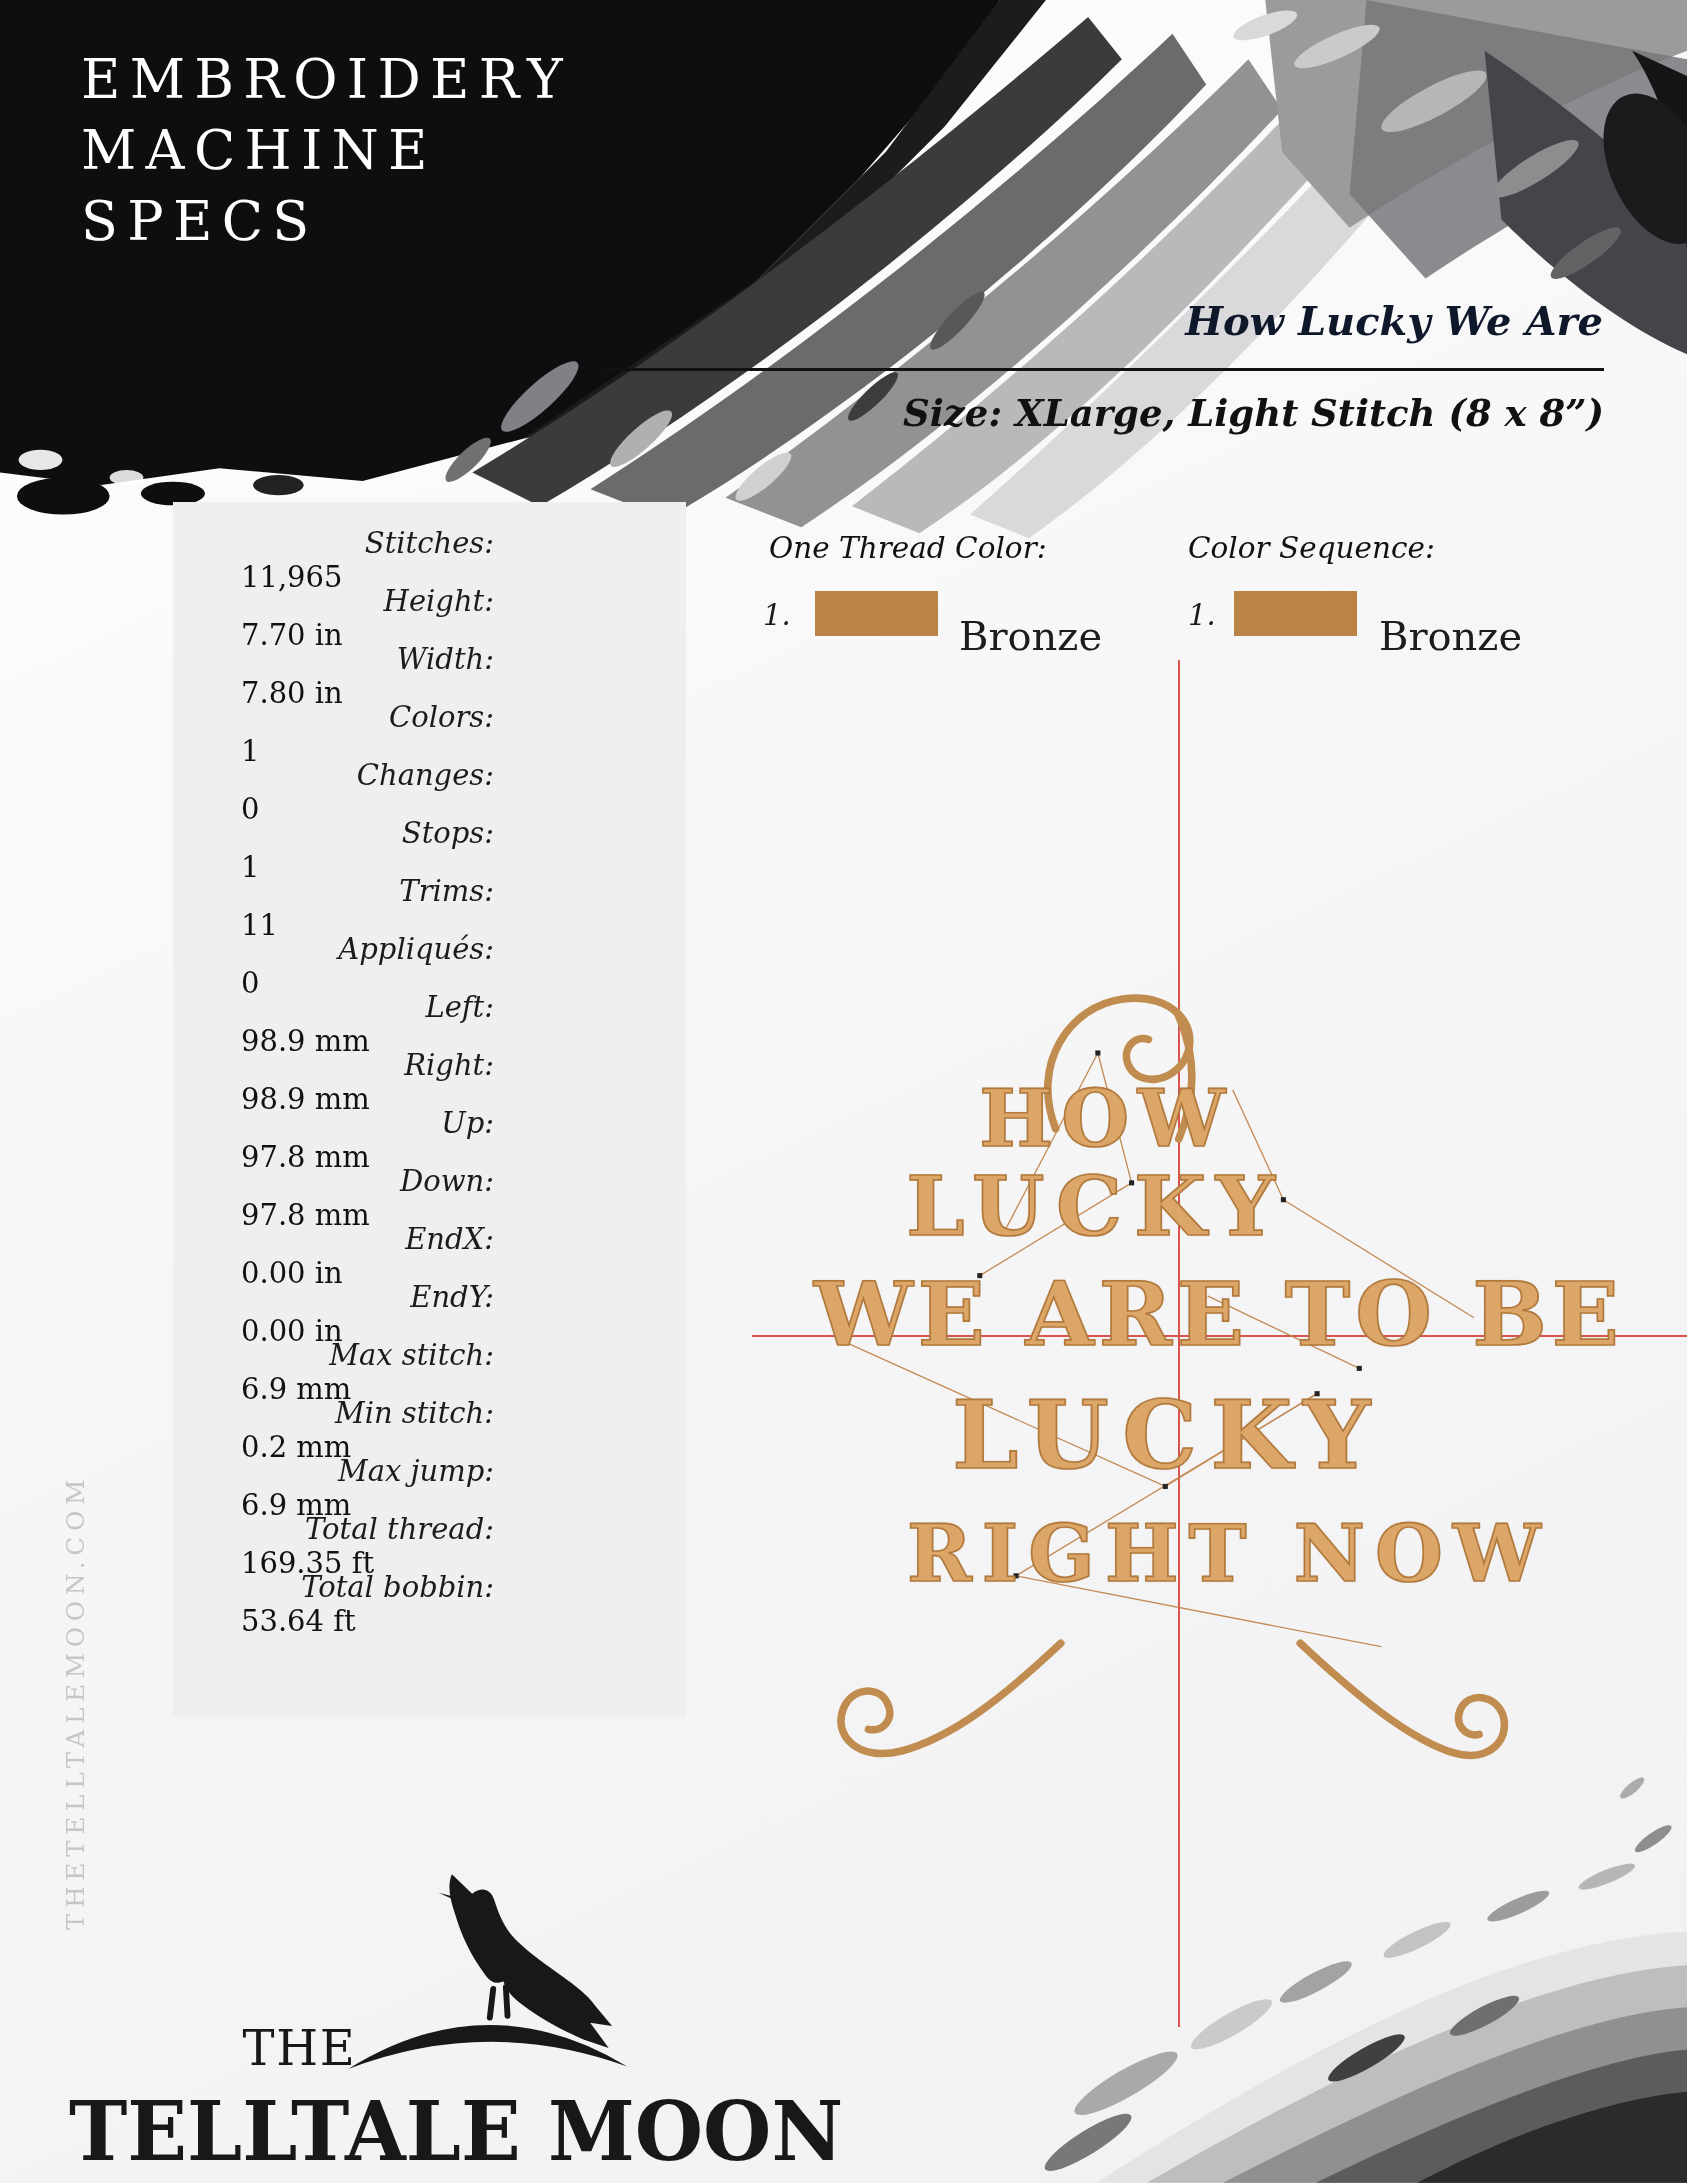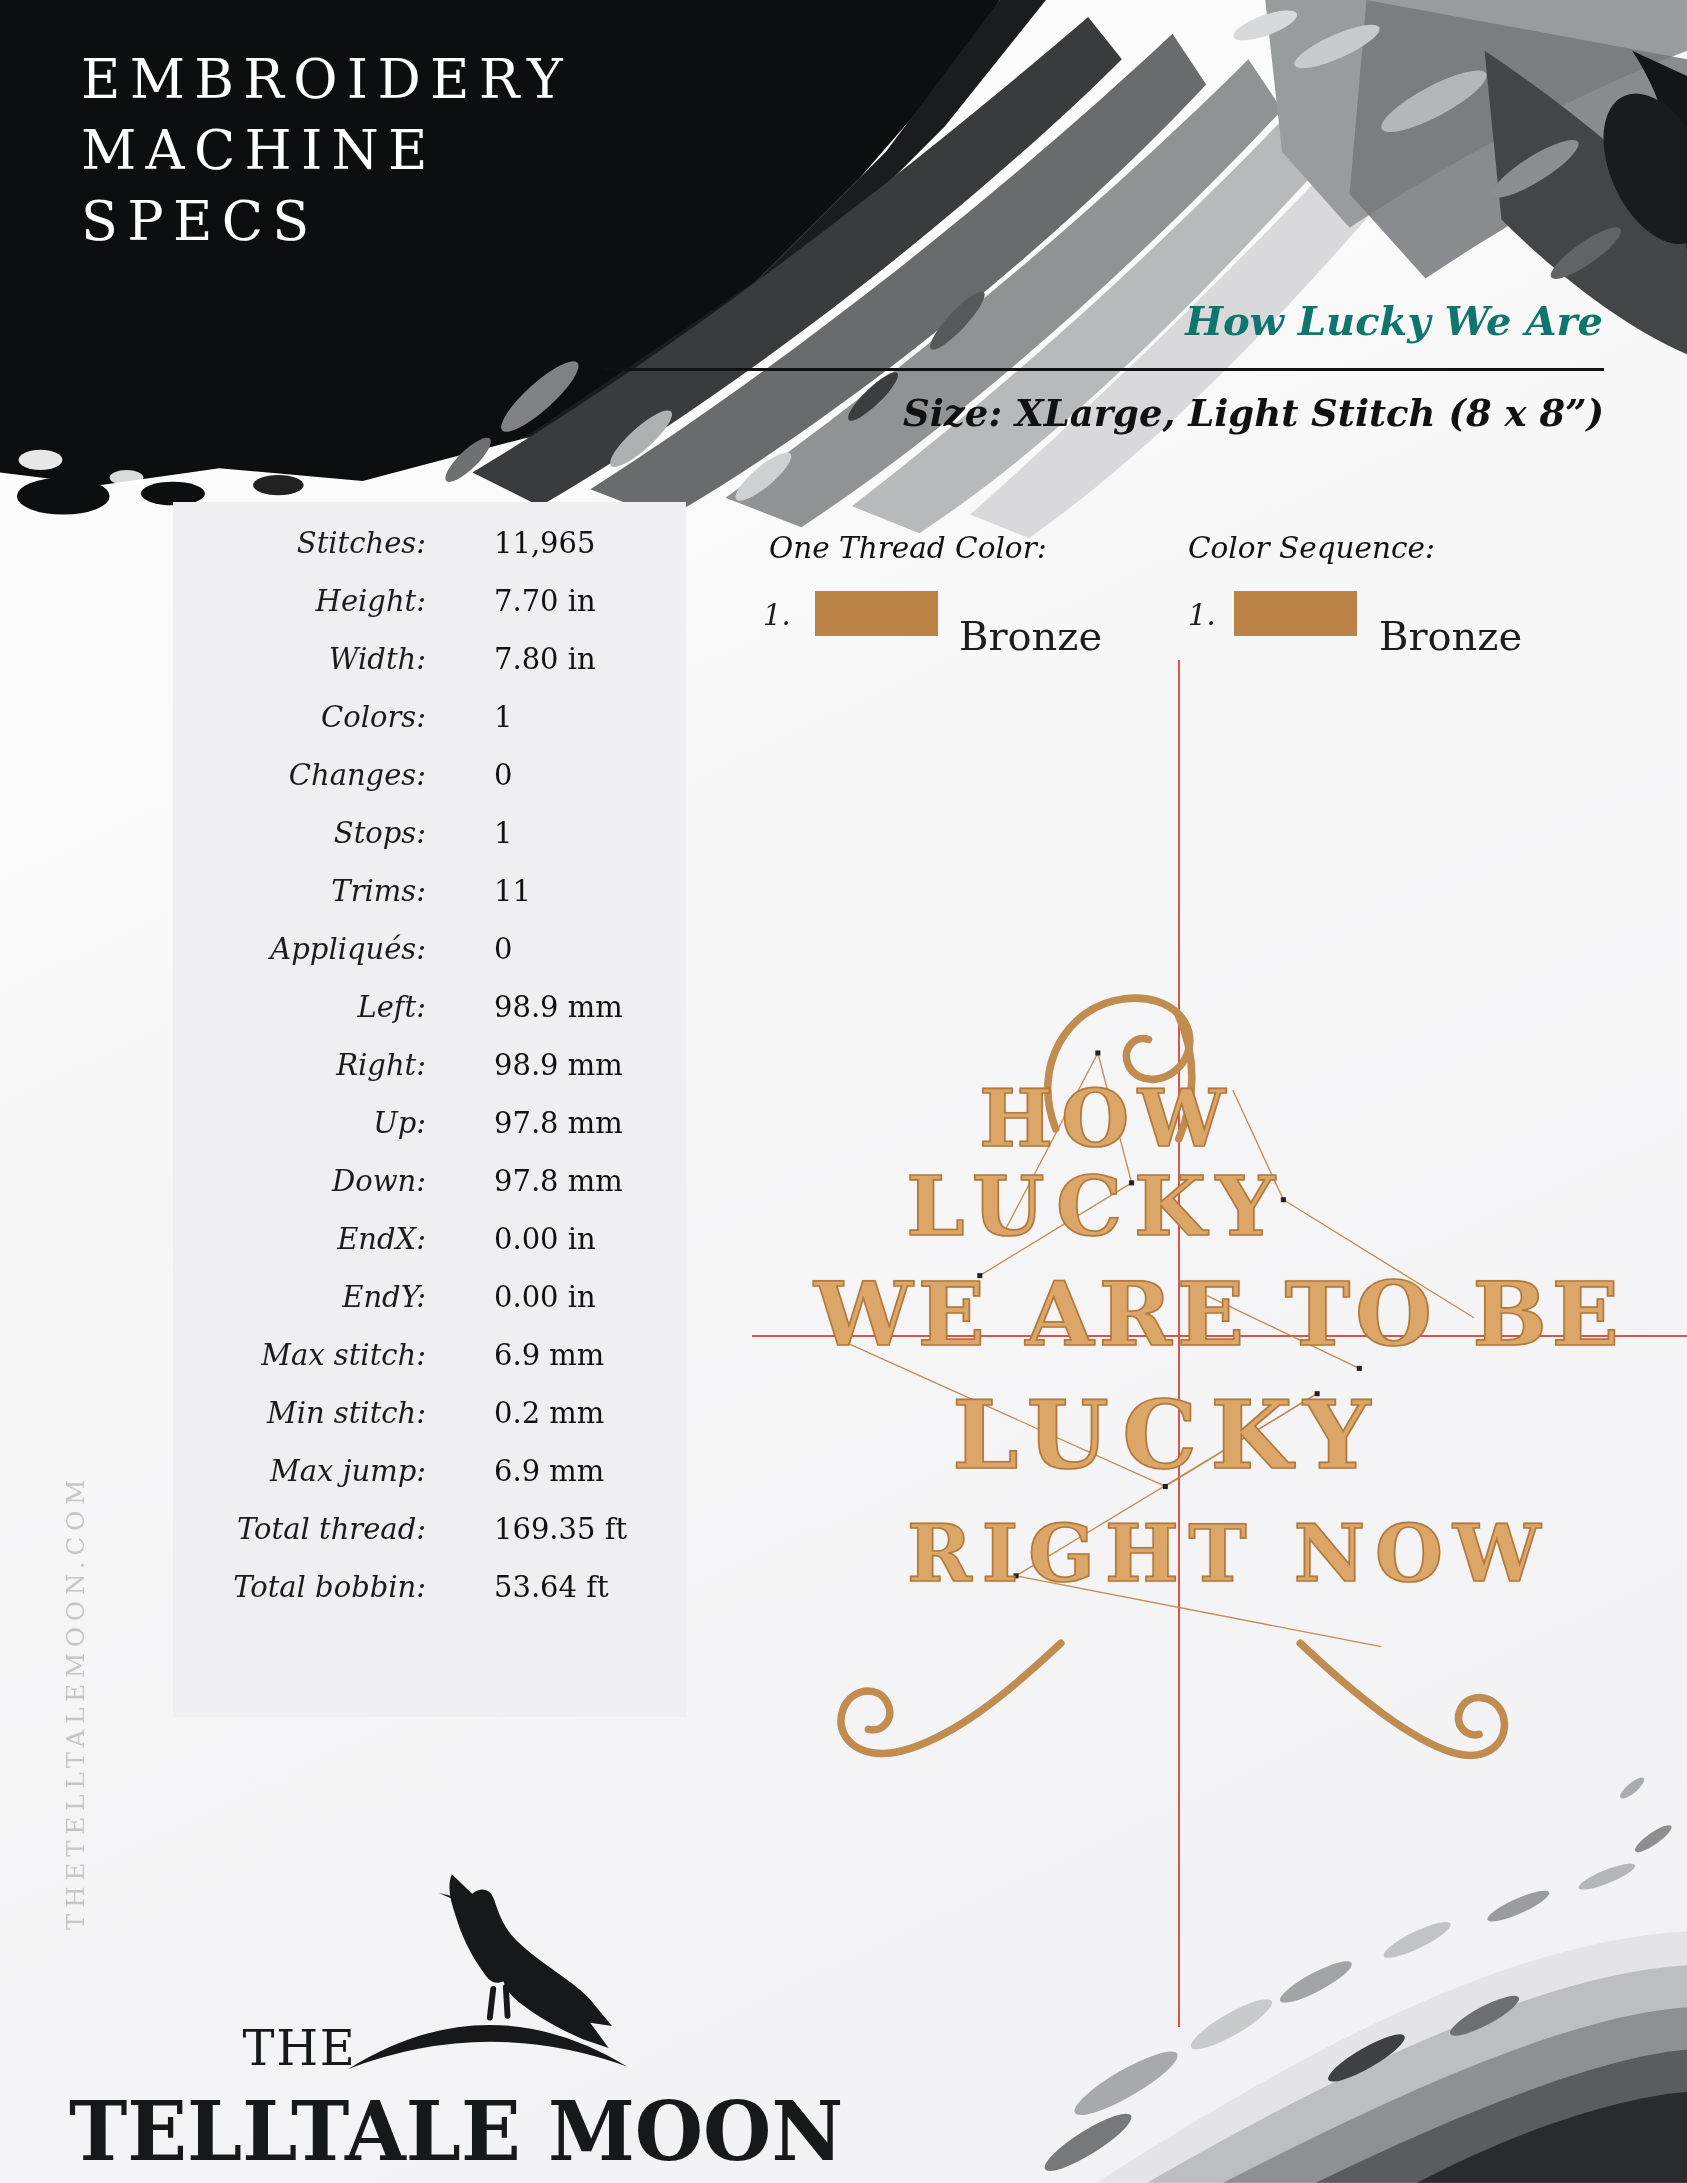--- a/index.html
+++ b/index.html
@@ -10,28 +10,28 @@
     color:#1c1c1c;
   }
   
   .brush-top{position:absolute;left:0;top:0;width:1687px;height:540px;}
   .brush-bottom{position:absolute;right:0;bottom:0;width:658px;height:439px;}
   
   .masthead{position:absolute;left:81px;top:44px;line-height:71px;
     font-size:54px;letter-spacing:9.3px;color:#ffffff;font-weight:500;}
   
   .design-title{position:absolute;right:84px;top:297px;font-size:40px;
-    font-style:italic;font-weight:bold;color:#0f766e;}
+    font-style:italic;font-weight:bold;color:#0f172a;}
   .design-rule{position:absolute;left:603px;top:368px;width:1001px;height:2.5px;background:#111;}
   .design-subtitle{position:absolute;right:83px;top:391px;font-size:37px;
     font-style:italic;font-weight:bold;color:#111;}
   
   .specs-panel{position:absolute;left:173px;top:502px;width:513px;height:1215px;
     background:#efeff1;padding-top:23.6px;box-sizing:border-box;}
-  .spec-row{display:flex;align-items:baseline;height:58px;font-size:29px;}
+  .spec-row{display:flex;align-items:baseline;height:58px;font-size:29px;flex-direction:column;}
   .spec-label{width:253px;text-align:right;font-style:italic;color:#1b1b1b;}
   .spec-value{margin-left:68px;color:#111;}
   
   .thread-heading{position:absolute;top:531px;font-size:29.5px;font-style:italic;color:#111;text-align:center;}
   .th-one{left:769px;} .th-seq{left:1188px;}
   .color-item{position:absolute;top:591px;height:49px;}
   .ci-one{left:763px;} .ci-seq{left:1188px;}
   .color-num{position:absolute;top:6.7px;font-size:29px;font-style:italic;}
   .color-swatch{position:absolute;left:52px;top:0;width:123px;height:45px;background:#BC8347;}
   .ci-seq .color-swatch{left:46px;}

